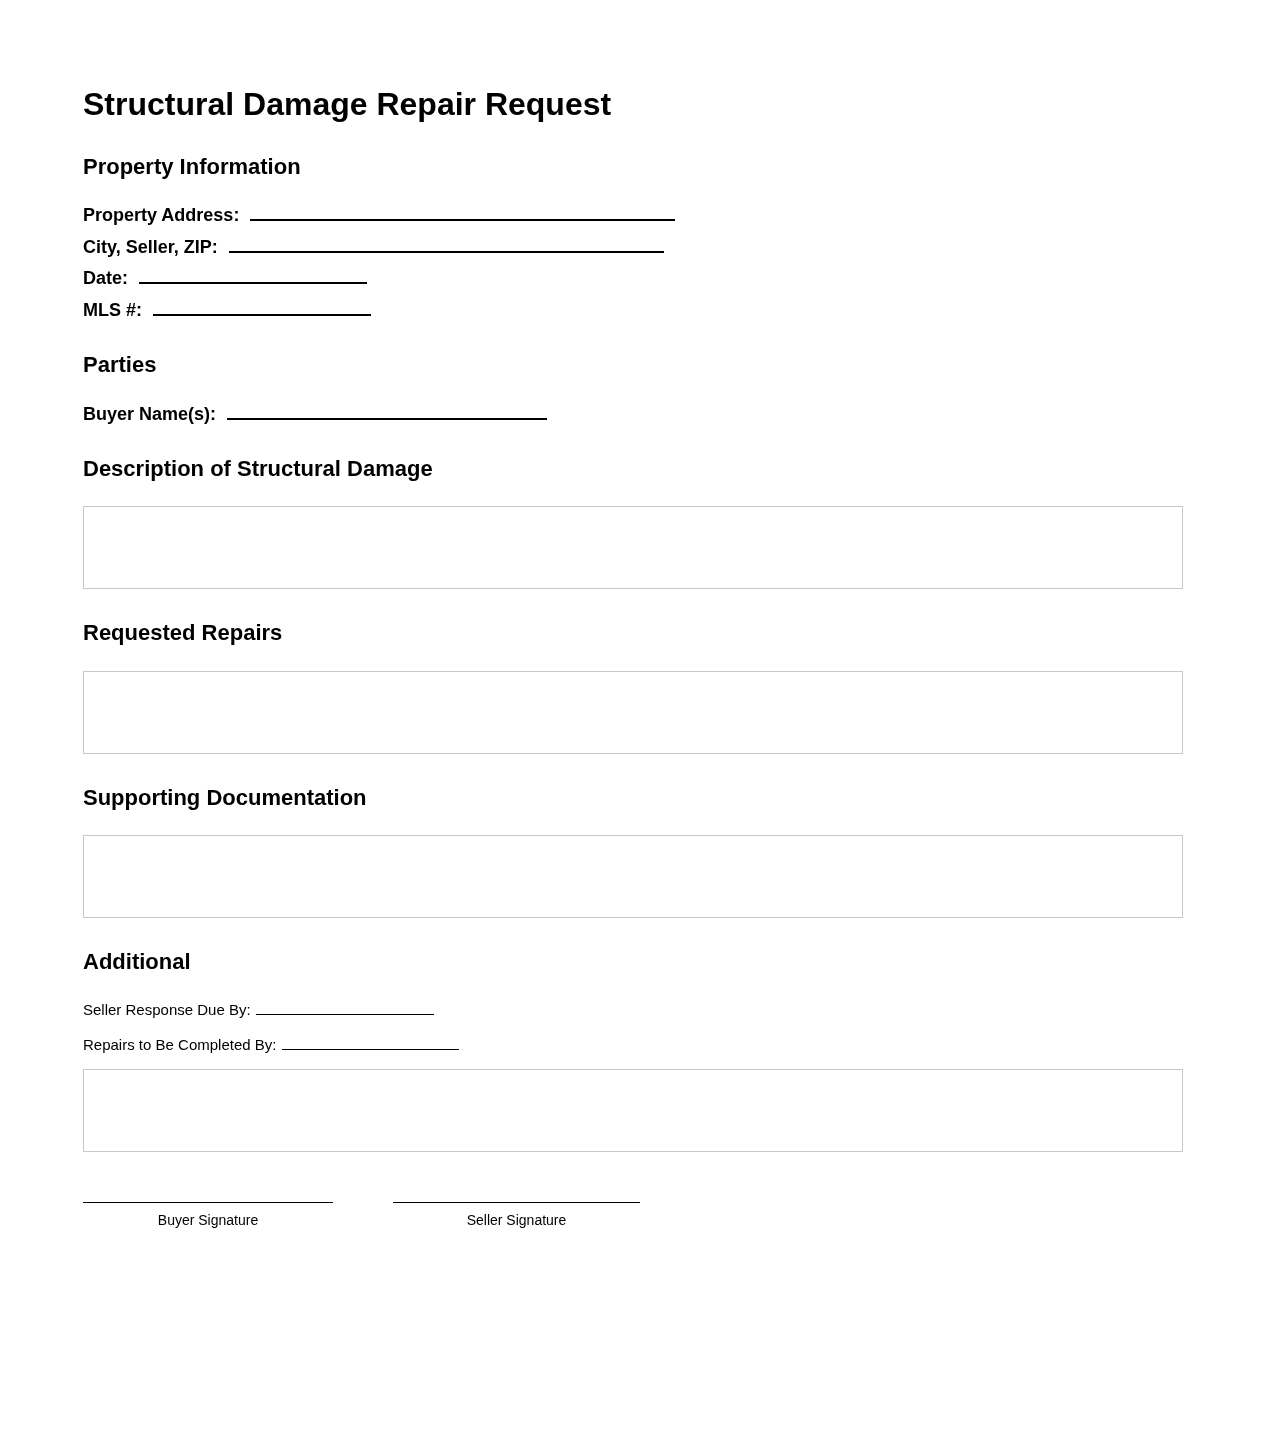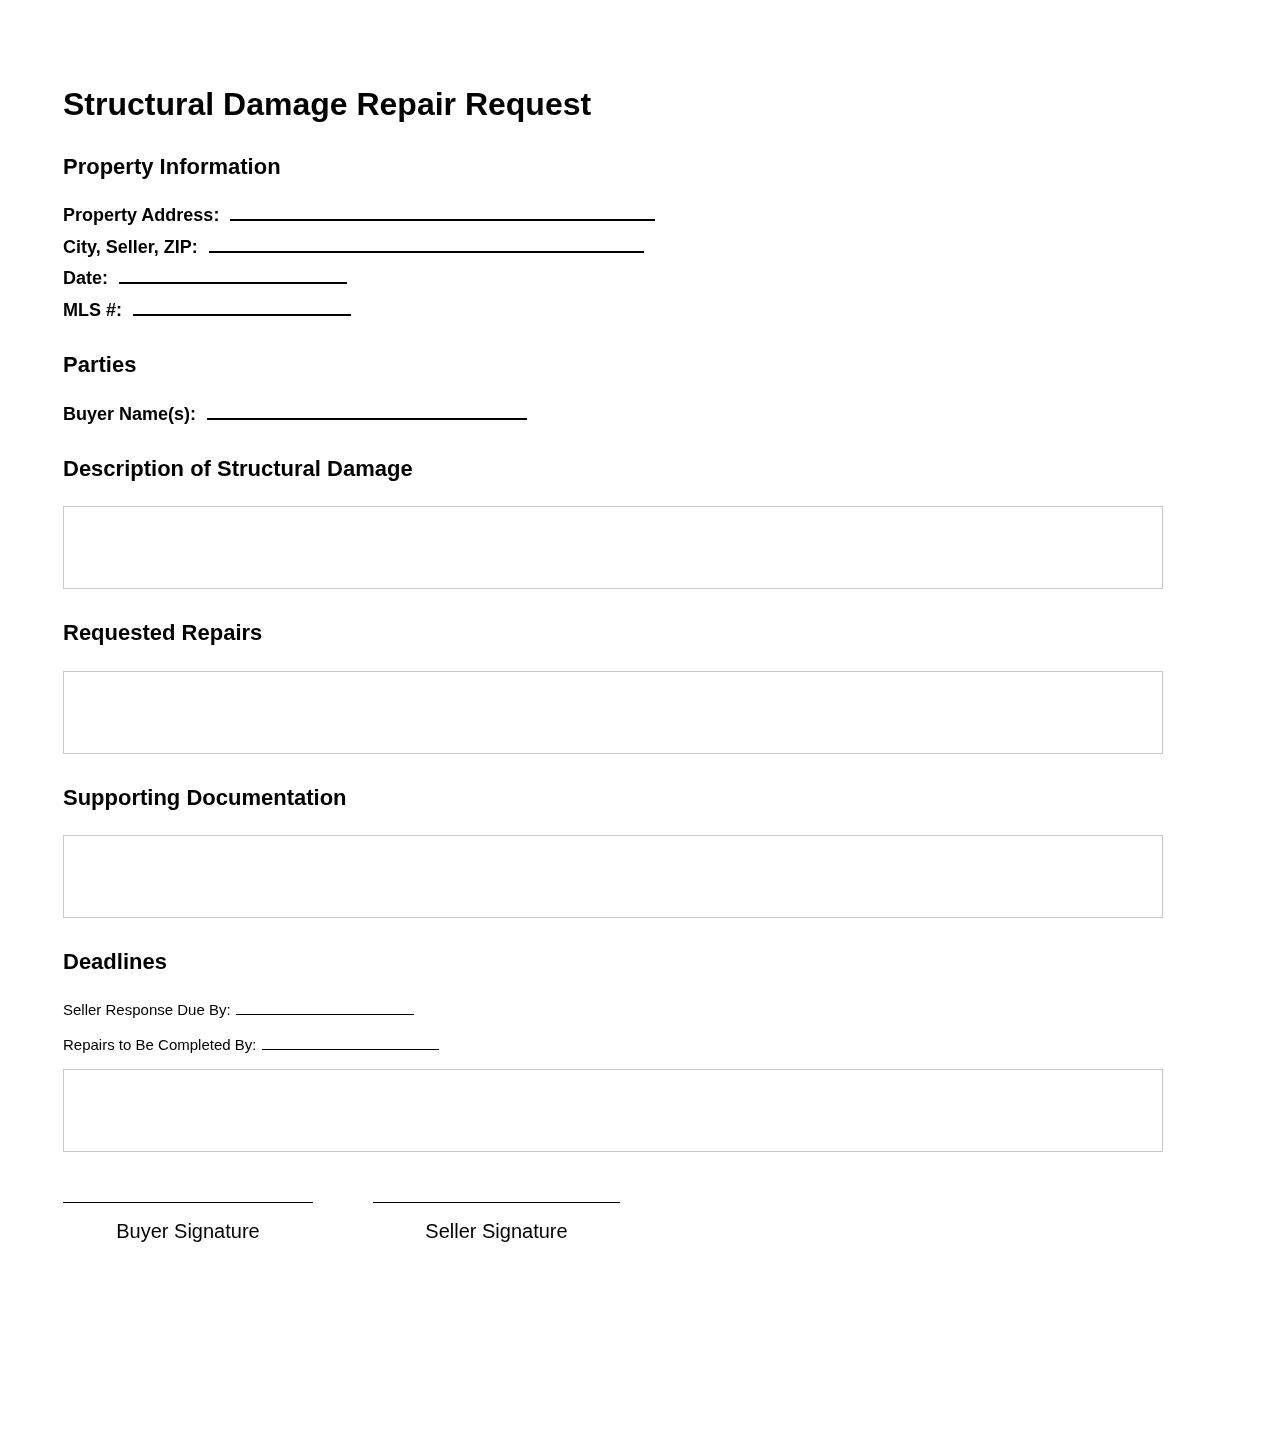--- a/index.html
+++ b/index.html
@@ -7,21 +7,21 @@
     margin: 0;
     padding: 0;
     background: #ffffff;
     color: #000000;
     font-family: "Liberation Sans", "DejaVu Sans", sans-serif;
   }
   body { width: 1263px; min-height: 1433px; }
   .page {
     width: 1019px;
     min-height: 1433px;
-    padding: 86px 81px 60px 63px;
+    padding: 86px 81px 60px 83px;
   }
   .content { width: 1100px; }
 
   h1.doc-title {
     font-size: 32px;
     line-height: 1.15;
     font-weight: bold;
     margin: 0 0 14px 0;
     letter-spacing: 0;
   }
@@ -91,23 +91,23 @@
   }
   .sig-block { width: 250px; }
   .sig-block.first { margin-right: 60px; width: 250px; }
   .sig-block.second { width: 247px; }
   .sig-line {
     height: 0;
     border-bottom: 1.5px solid #000000;
     width: 100%;
   }
   .sig-label {
-    margin-top: 16px;
+    margin-top: 9px;
     text-align: center;
-    font-size: 20px;
+    font-size: 14px;
     line-height: 1.2;
     font-weight: normal;
   }
 </style>
 </head>
 <body>
 
 <div class="page">
   <div class="content">
 
@@ -141,21 +141,21 @@
 
     <h2 class="section-heading">Description of Structural Damage</h2>
     <div class="textbox"></div>
 
     <h2 class="section-heading">Requested Repairs</h2>
     <div class="textbox"></div>
 
     <h2 class="section-heading">Supporting Documentation</h2>
     <div class="textbox"></div>
 
-    <h2 class="section-heading">Deadlines</h2>
+    <h2 class="section-heading">Additional</h2>
 
     <p class="deadline-row">
       <span>Seller Response Due By:</span>
       <span class="blank w-response"></span>
     </p>
     <p class="deadline-row">
       <span>Repairs to Be Completed By:</span>
       <span class="blank w-repairs"></span>
     </p>
 

